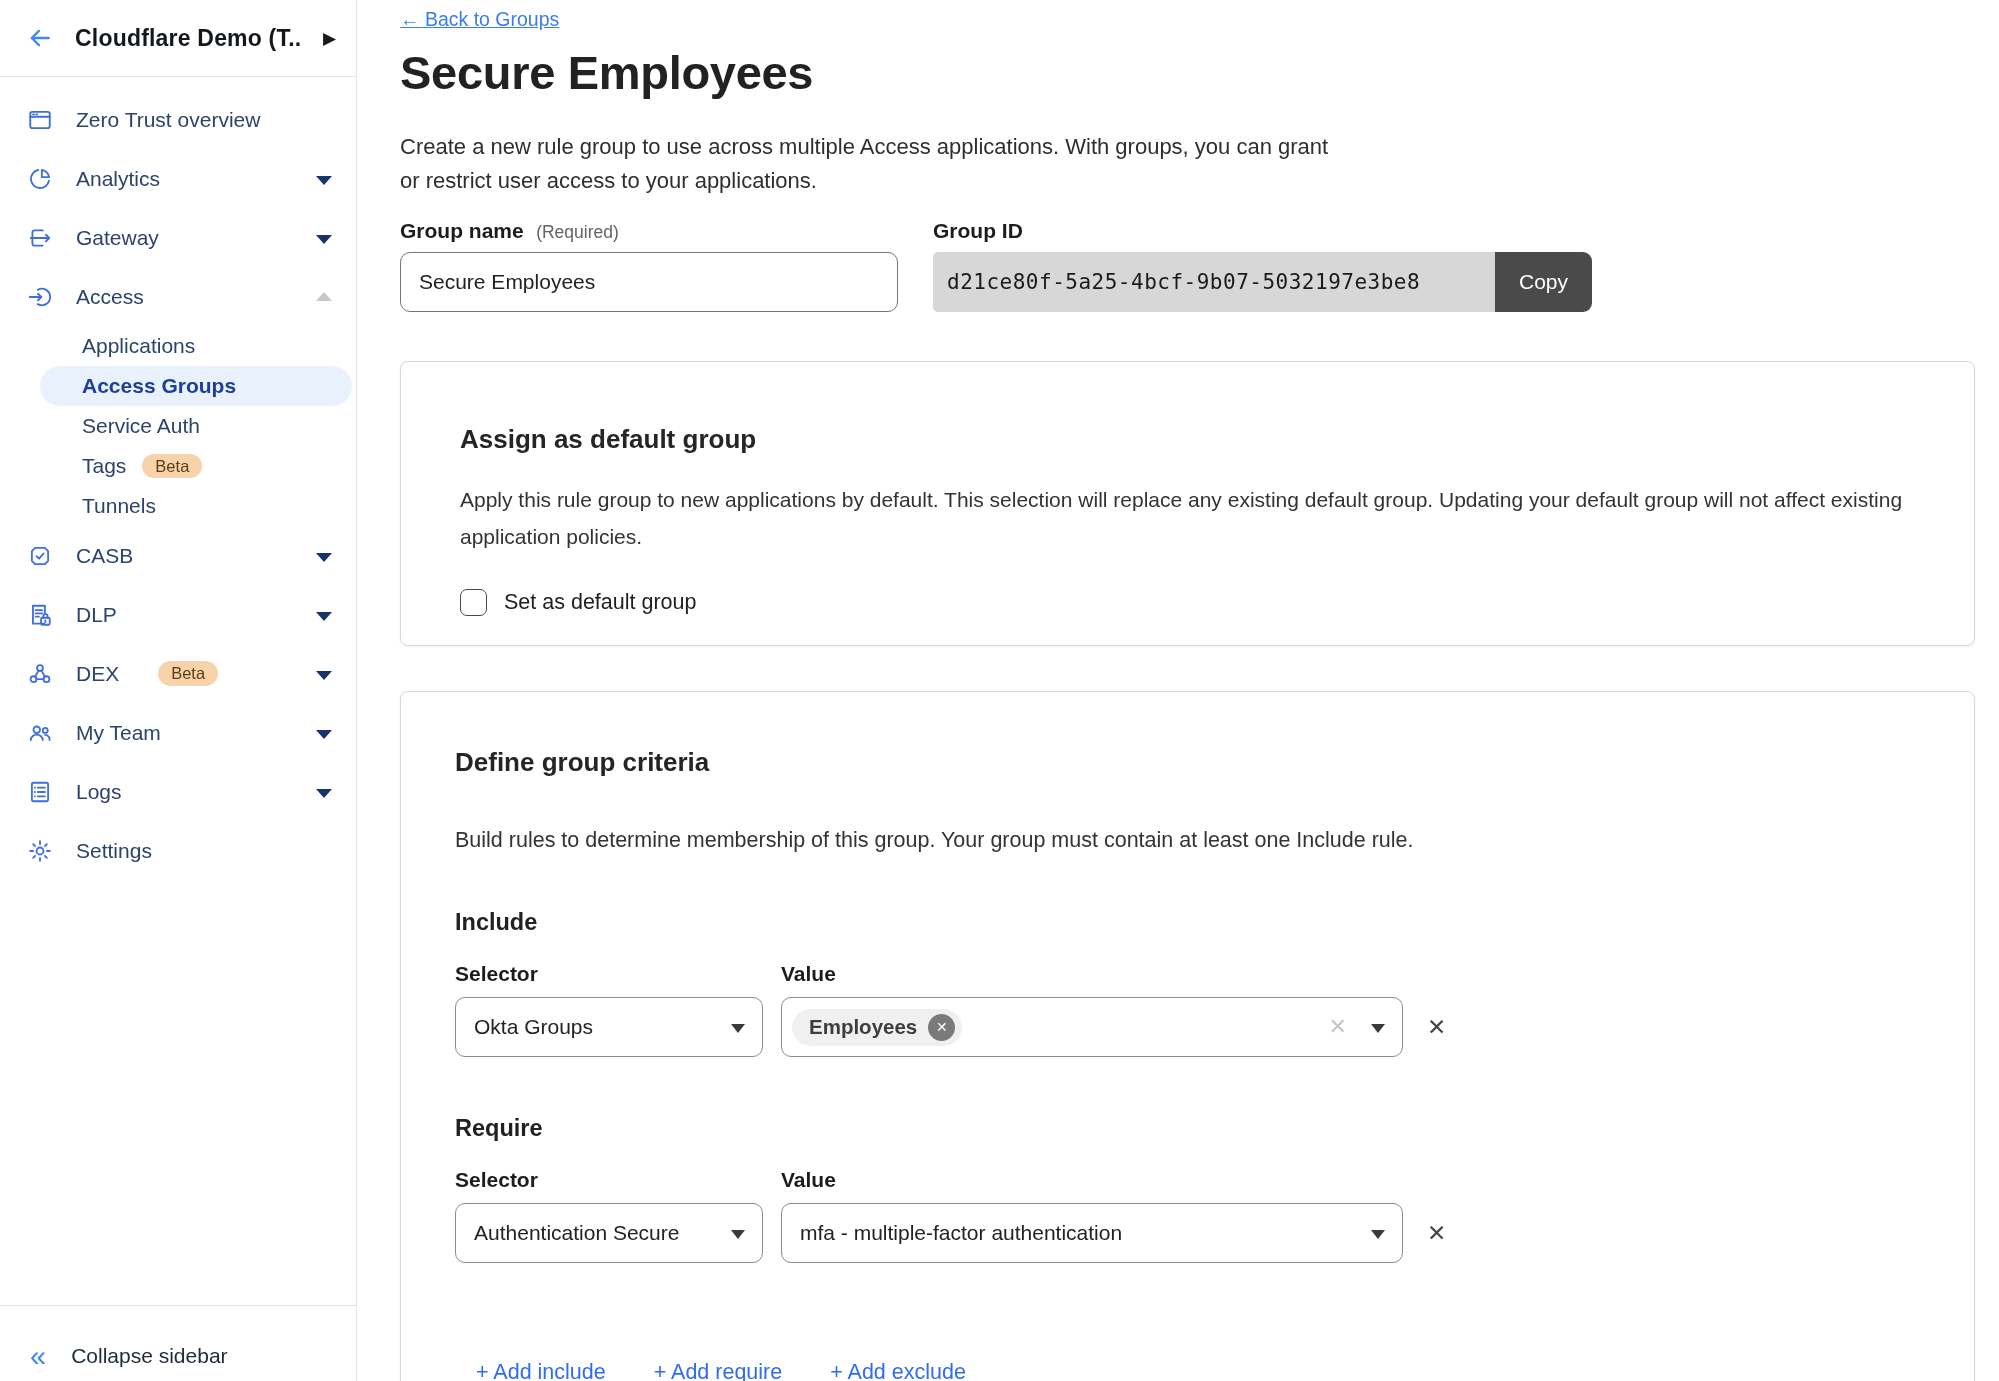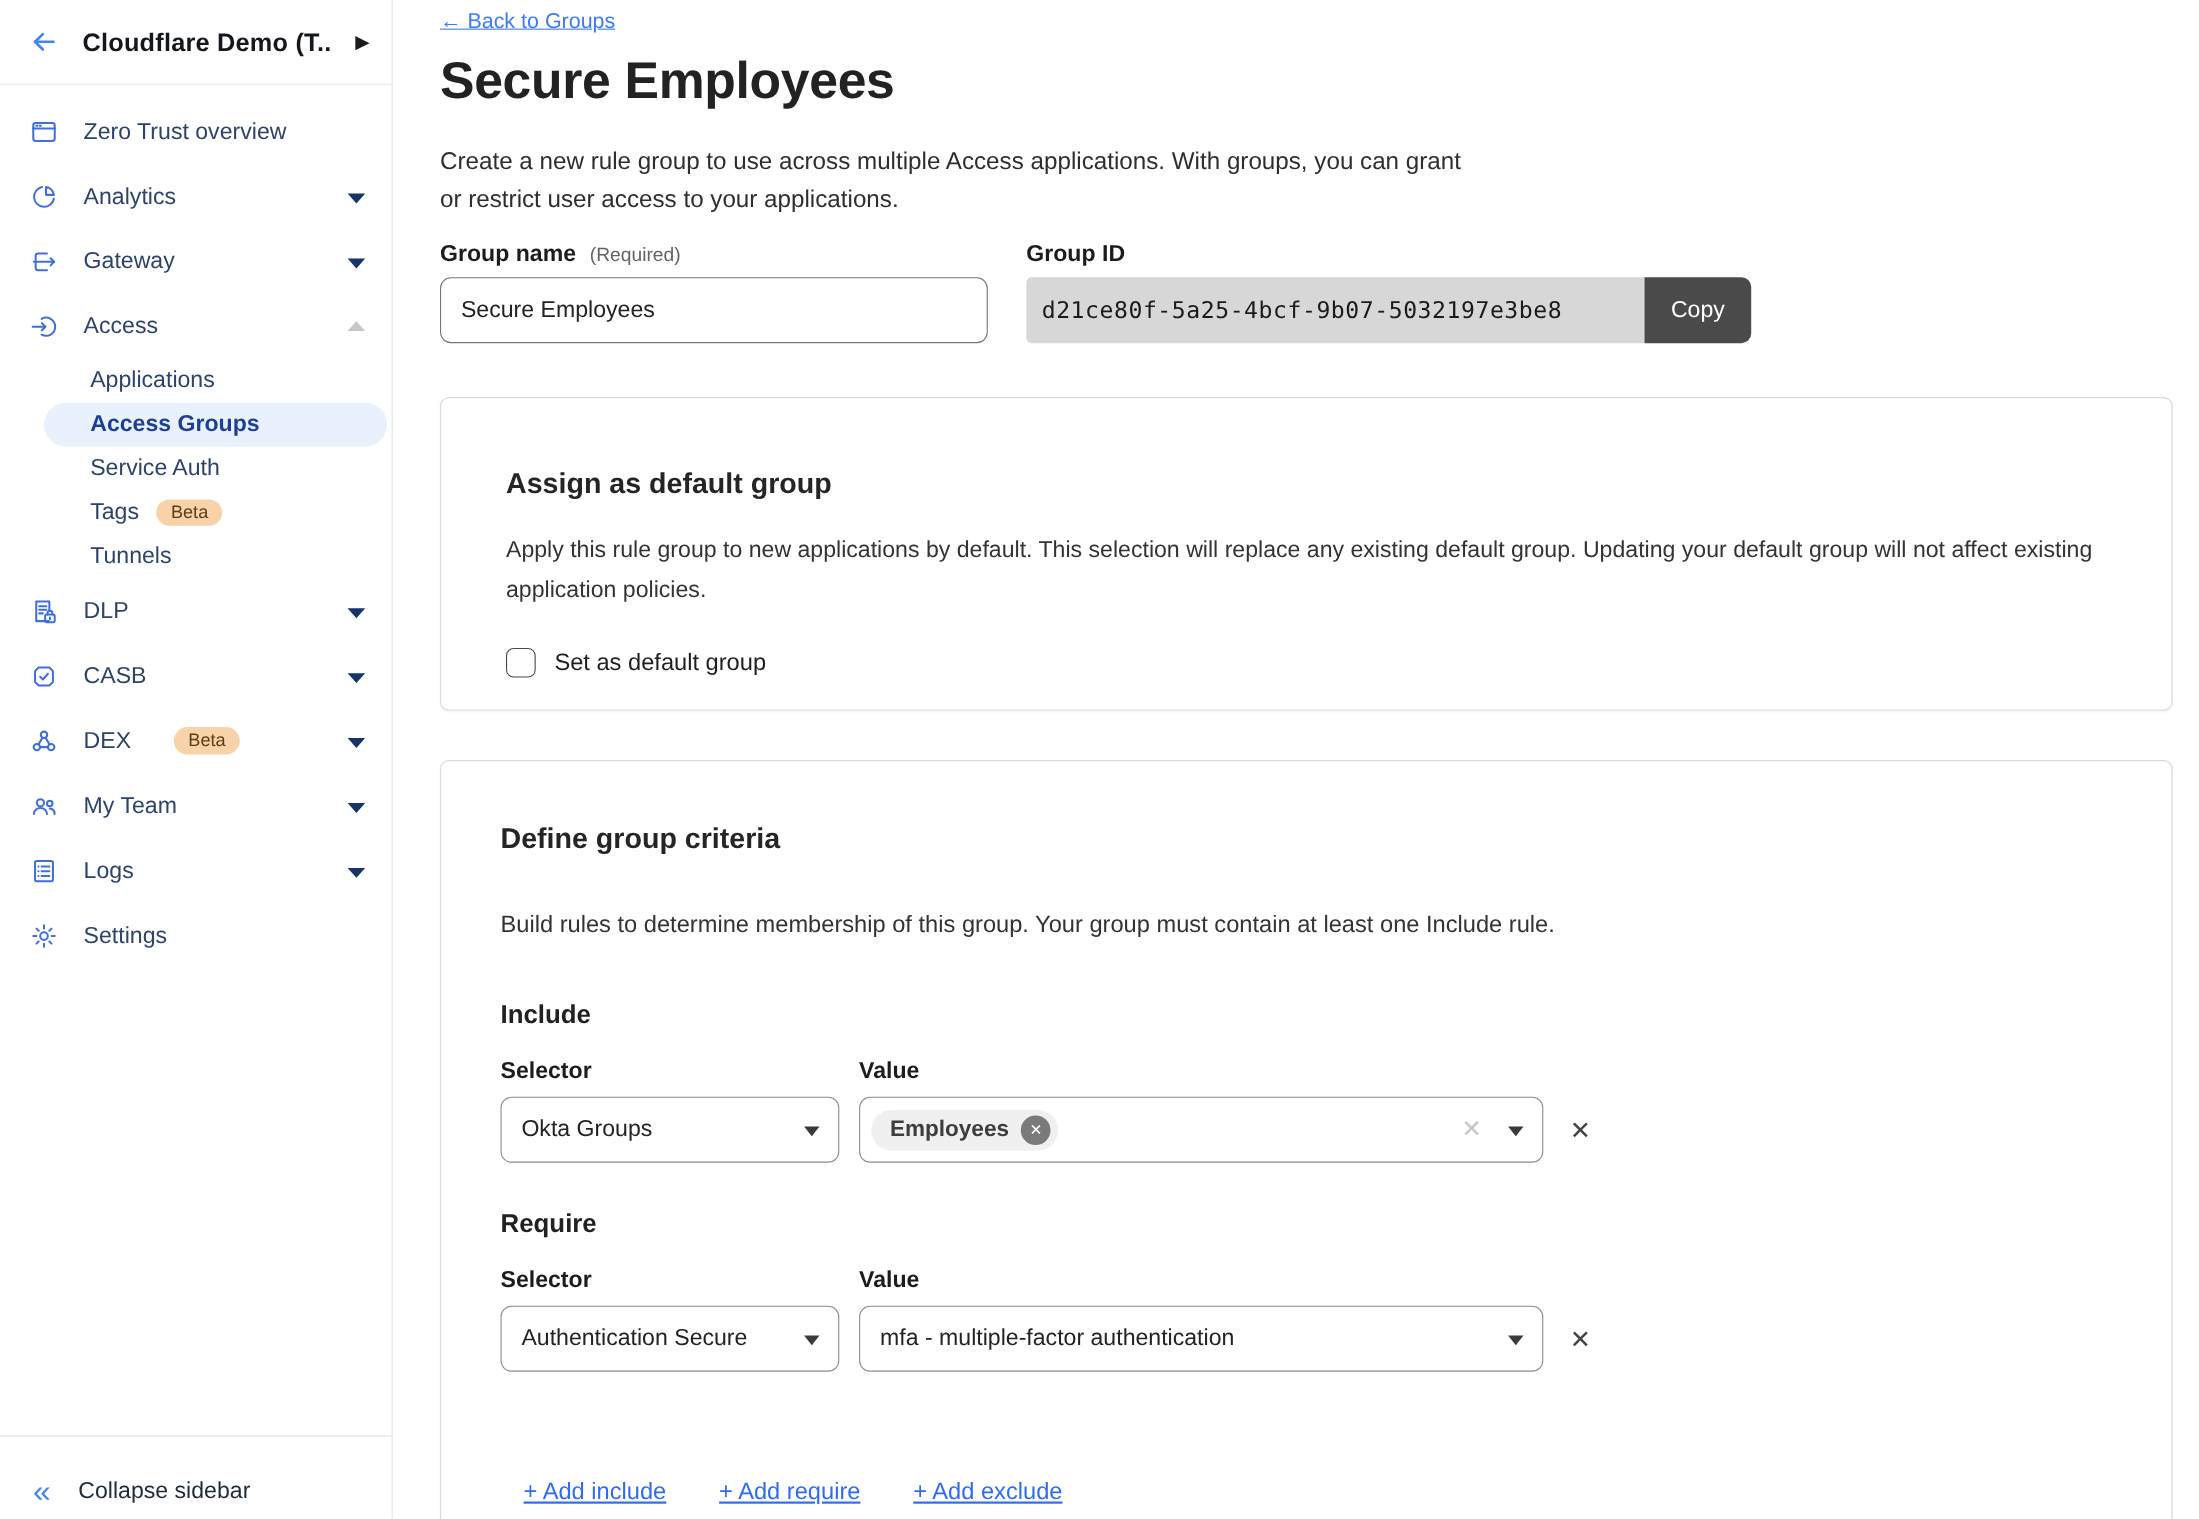--- a/index.html
+++ b/index.html
@@ -81,21 +81,21 @@
   .card-title{font-size:26px;font-weight:bold;color:#252525;}
   .card-body{margin-top:26px;font-size:21px;line-height:37px;color:#333;}
   .chk-row{margin-top:34px;display:flex;align-items:center;cursor:pointer;}
   .checkbox{
     width:27px;height:27px;border:1.9px solid #494949;border-radius:7px;background:#fff;box-sizing:border-box;
   }
   .chk-label{font-size:21.5px;color:#1f1f1f;margin-left:17px;}
   .card2{margin-top:45px;height:760px;padding:55px 0 0 54px;}
   .crit-body{margin-top:50px;font-size:21.5px;color:#333;}
   .rule-heading{margin-top:56px;font-size:23.5px;font-weight:bold;color:#212121;}
-  .rule-heading.require{margin-top:42px;}
+  .rule-heading.require{margin-top:58px;}
   .labels-row{margin-top:26px;display:flex;}
   .labels-row .l1{width:326px;font-size:21px;font-weight:bold;color:#1c1c1c;}
   .labels-row .l2{font-size:21px;font-weight:bold;color:#1c1c1c;}
   .selects-row{margin-top:11px;display:flex;align-items:center;}
   .select-box{
     position:relative;height:60px;border:1.5px solid #8c8c8c;border-radius:10px;background:#fff;
     display:flex;align-items:center;box-sizing:border-box;cursor:pointer;
   }
   .sel{width:308px;padding-left:18px;font-size:21px;color:#232323;}
   .val{width:622px;margin-left:18px;padding-left:10px;font-size:21px;color:#232323;}
@@ -195,41 +195,41 @@
       <span class="sub-label">Tags</span>
       <span class="beta-badge">Beta</span>
     </div>
     <div class="sub-row">
       <span class="sub-label">Tunnels</span>
     </div>
 
     <div class="nav-row">
       <span class="nav-icon">
         <svg class="ic" width="26" height="26" viewBox="0 0 24 24">
+          <path d="M7.5 4.5 h9 l3 3 v9 l-3 3 h-9 l-3 -3 v-9 Z"></path>
+          <path d="M8.8 12.2 l2.3 2.3 4.2-4.8"></path>
+        </svg>
+      </span>
+      <span class="nav-label">CASB</span>
+      <span class="caret down"></span>
+    </div>
+
+    <div class="nav-row">
+      <span class="nav-icon">
+        <svg class="ic" width="26" height="26" viewBox="0 0 24 24">
           <path d="M16 20 H5.5 V3.5 H16.5 V11"></path>
           <path d="M8 7.5 H14"></path>
             <path d="M8 10.5 H14"></path>
             <path d="M8 13.5 H11"></path>
           <rect x="13" y="14.5" width="8" height="6.5" rx="1.2"></rect>
           <path d="M15 14.5 v-1.3 a2 2 0 0 1 4 0 v1.3"></path>
           <path d="M17 17 v1.5"></path>
         </svg>
       </span>
       <span class="nav-label">DLP</span>
-      <span class="caret down"></span>
-    </div>
-
-    <div class="nav-row">
-      <span class="nav-icon">
-        <svg class="ic" width="26" height="26" viewBox="0 0 24 24">
-          <path d="M7.5 4.5 h9 l3 3 v9 l-3 3 h-9 l-3 -3 v-9 Z"></path>
-          <path d="M8.8 12.2 l2.3 2.3 4.2-4.8"></path>
-        </svg>
-      </span>
-      <span class="nav-label">CASB</span>
       <span class="caret down"></span>
     </div>
 
     <div class="nav-row">
       <span class="nav-icon">
         <svg class="ic" width="26" height="26" viewBox="0 0 24 24">
           <circle cx="12" cy="6.5" r="2.7"></circle>
           <circle cx="6" cy="16.8" r="2.7"></circle>
           <circle cx="18" cy="16.8" r="2.7"></circle>
           <path d="M10.7 8.9 L7.4 14.5"></path>

